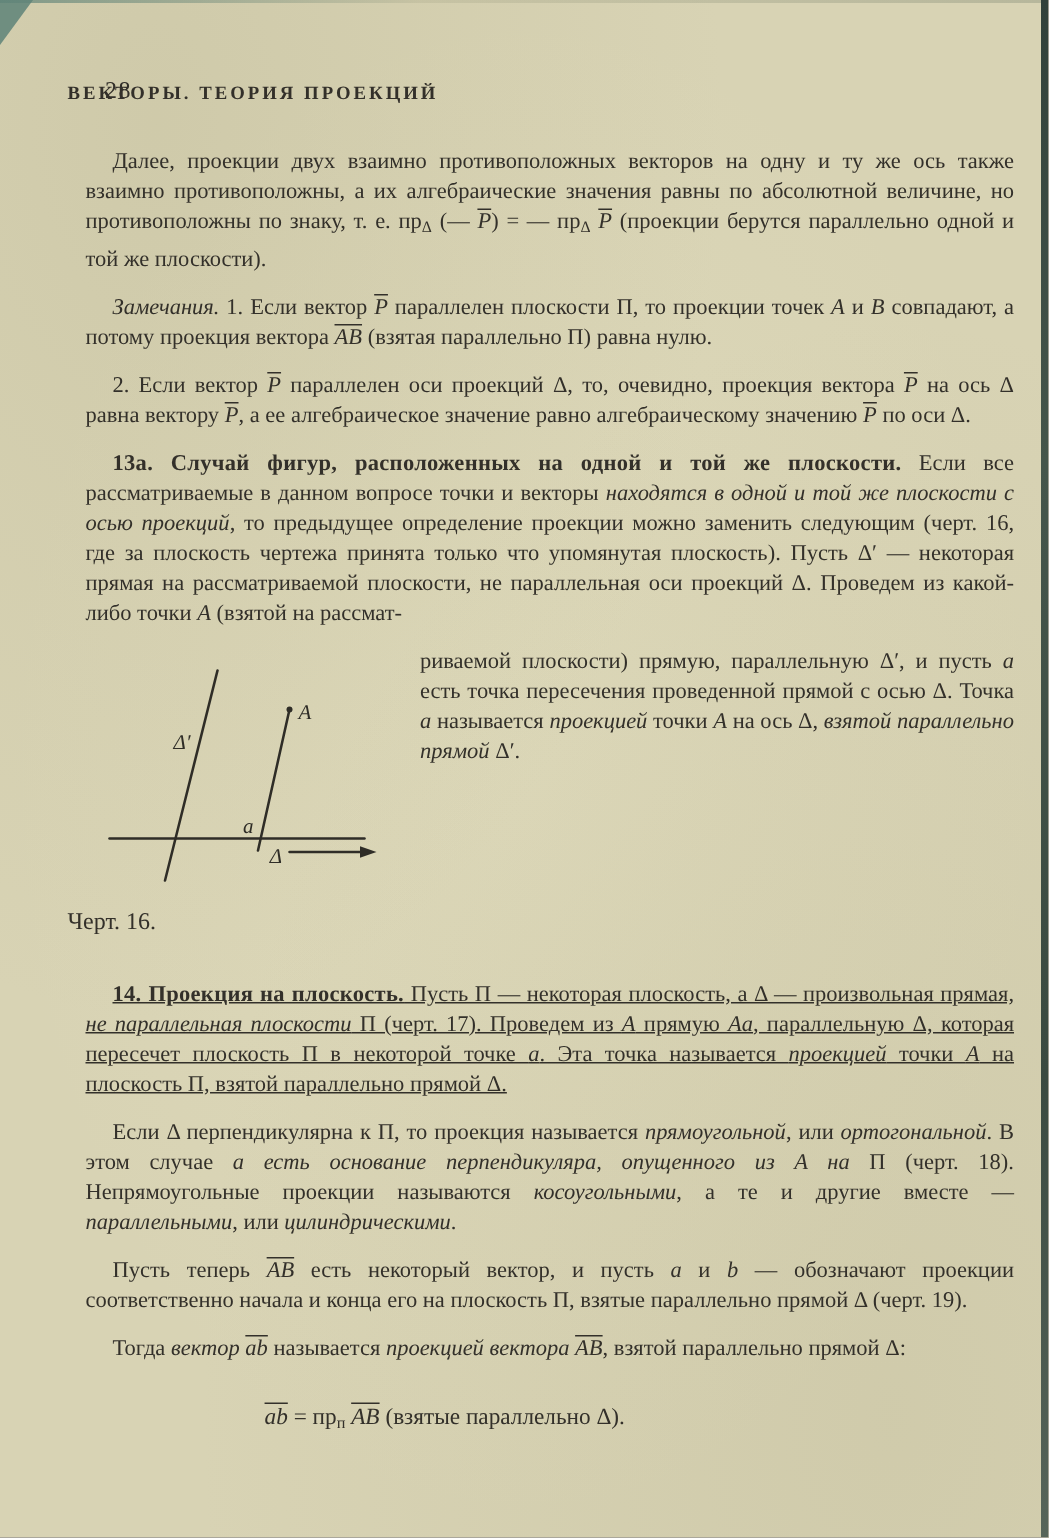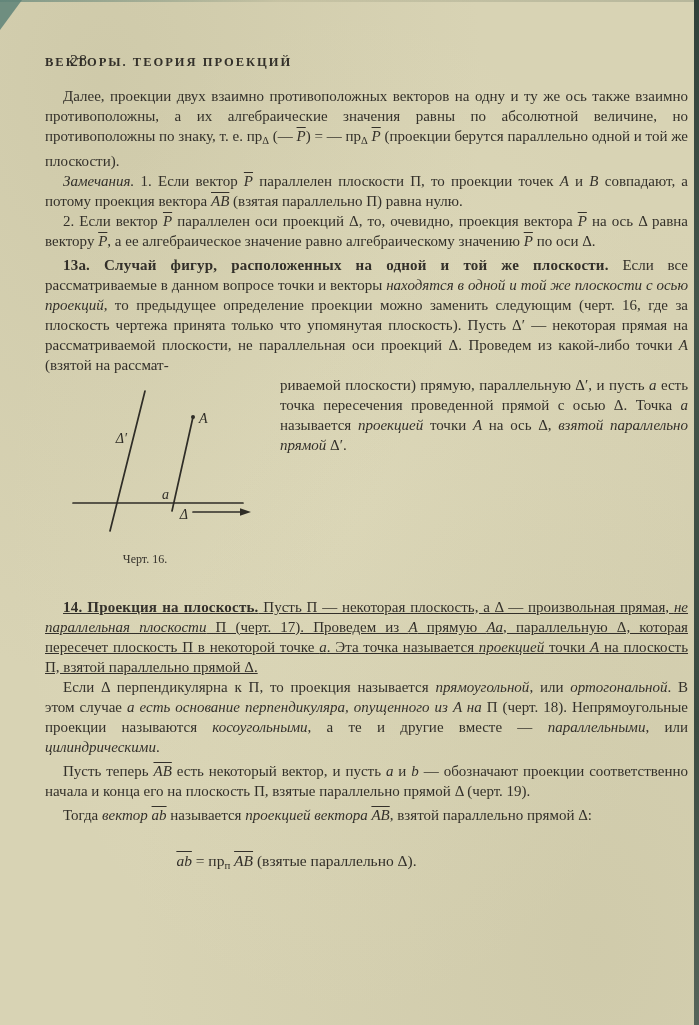--- a/index.html
+++ b/index.html
@@ -33,34 +33,34 @@
   .pagenum{position:absolute;left:25px;top:0;font-size:16px;letter-spacing:1px;text-align:center;}
   .runtitle{
     position:absolute;left:0;right:0;top:3px;text-align:left;
     font-size:12.5px;letter-spacing:2px;font-weight:600;
   }
   .body{
     position:absolute;top:86px;left:45px;right:11px;
     text-align:justify;
     font-size:15px;line-height:20px;
   }
-  .para{margin:0;text-indent:18px;}
+  .para{margin:12px;text-indent:18px;}
   .noindent{text-indent:0;}
   .sect{margin-top:4px;}
   .clear{clear:left;text-decoration:underline;}
   .s-i{font-style:italic;}
   .s-b{font-weight:bold;letter-spacing:.2px;}
   .s-ov{text-decoration:overline;}
   .s-sub{vertical-align:-0.25em;font-size:0.7em;}
   .figwrap{
     float:left;width:235px;height:212px;margin:10px 0 0 0;
   }
   .figwrap svg{display:block;}
   .figcaption{
-    width:200px;text-align:center;font-size:12px;margin-top:6px;
+    width:200px;font-size:16px;margin-top:6px;
   }
   .fig-label{font-size:14px;font-style:italic;fill:#2f2d27;}
   .formula{
     margin-top:26px;text-align:center;font-size:15.5px;
     transform:translateX(-70px);
   }
 </style>
 </head>
 <body>
 

